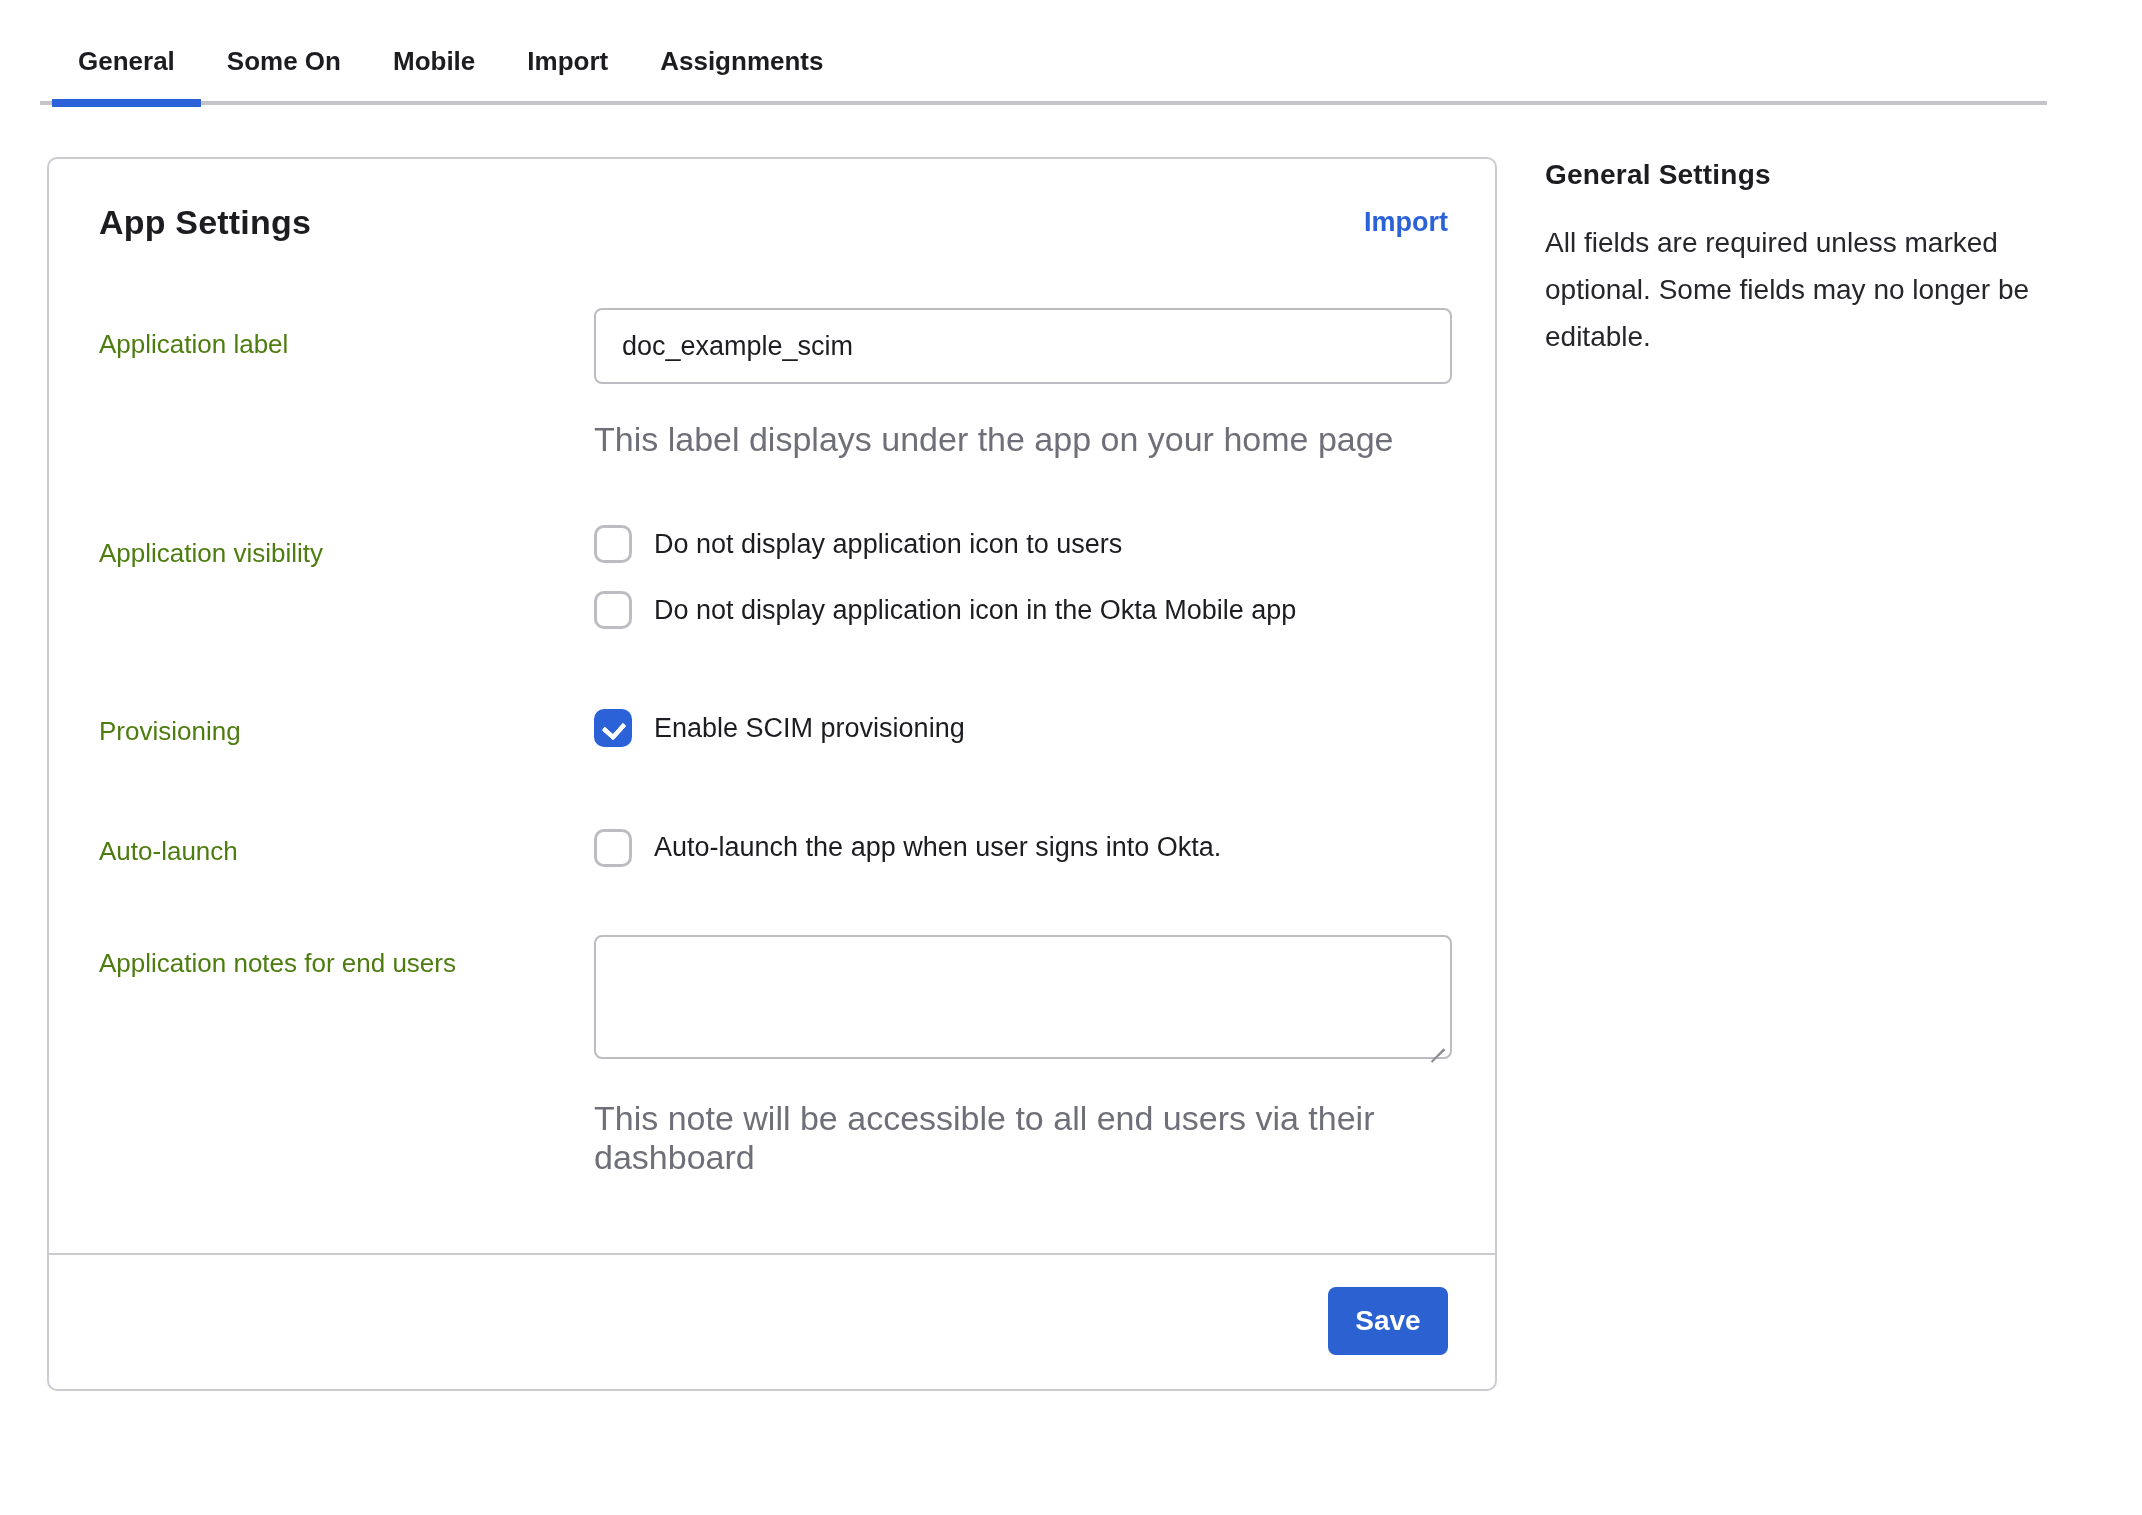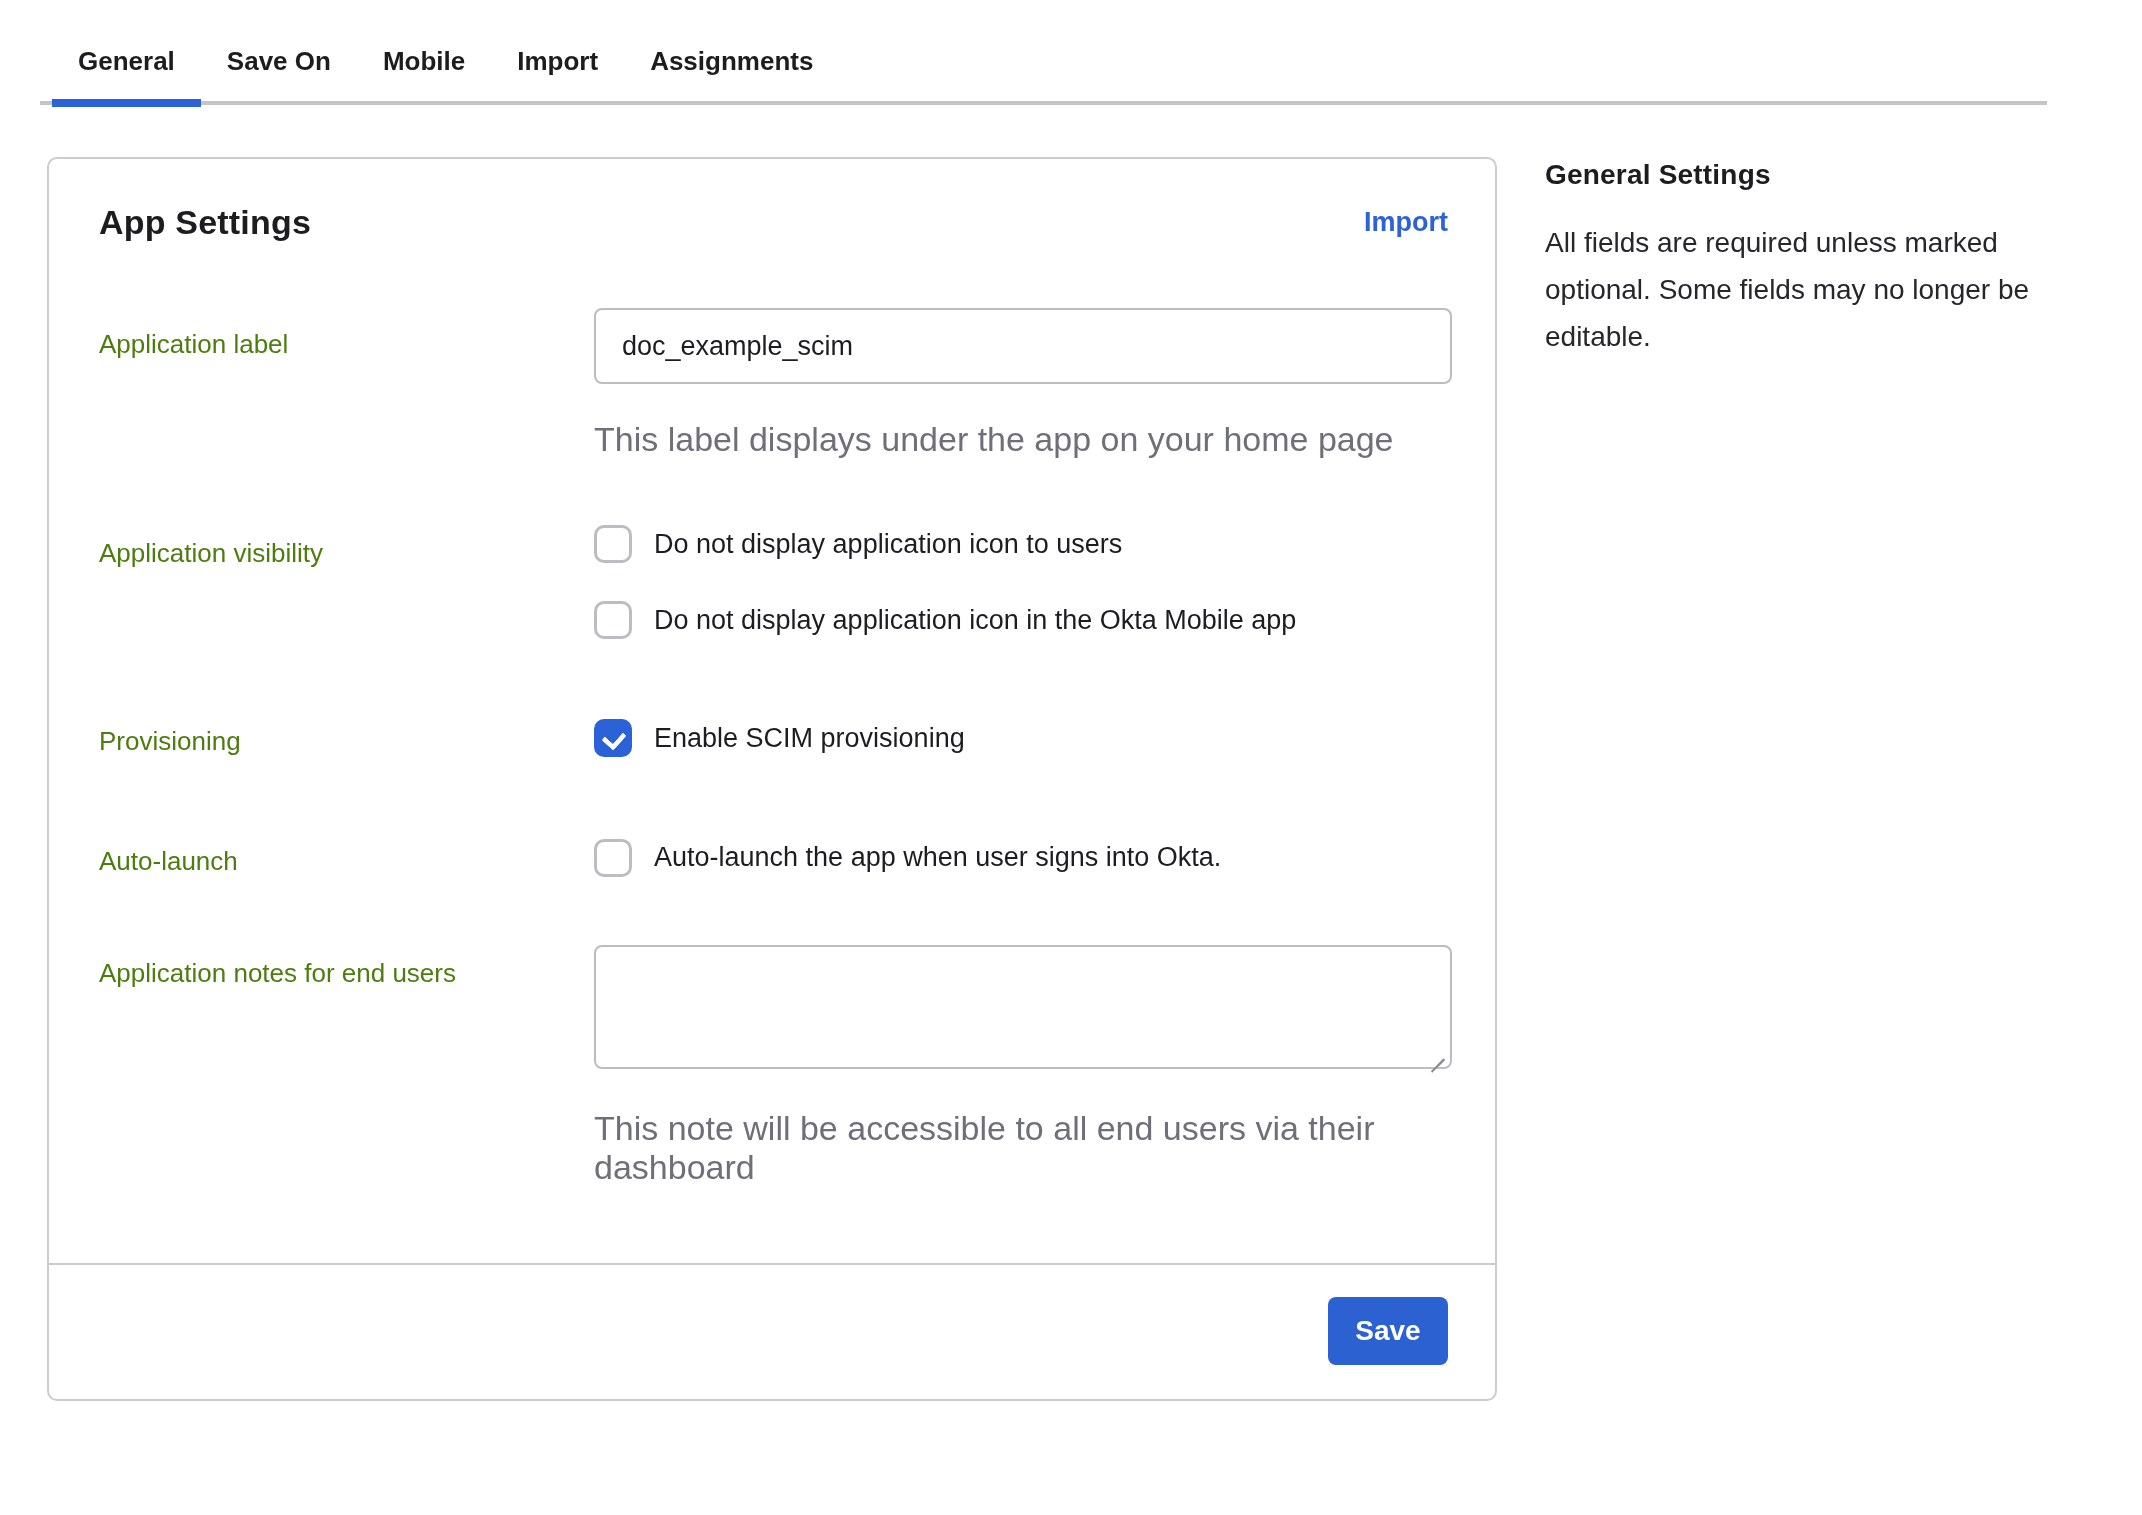--- a/index.html
+++ b/index.html
@@ -31,21 +31,21 @@
   .row-label { width:495px; flex:0 0 495px; font-size:26px; color:#4d7c0f;
     padding-top:20px; line-height:1.3; }
   .row-label.top { padding-top:12px; }
   .row-field { flex:1; }
 
   .text-input { width:858px; height:76px; border:2px solid #bcbcc3; border-radius:8px;
     font-size:27px; color:#1d1d21; padding:0 26px;
     font-family:Liberation Sans, sans-serif; outline:none; background:#fff; }
   .helper { font-size:34px; color:#6f6f79; margin-top:36px; }
 
-  .check-option { display:flex; align-items:center; margin-bottom:38px; }
+  .check-option { display:flex; align-items:center; margin-bottom:28px; }
   .check-option:last-child { margin-bottom:0; }
   .checkbox { width:38px; height:38px; border:3px solid #bcbcc3; border-radius:10px;
     background:#fff; flex:0 0 38px; cursor:pointer; position:relative; }
   .checkbox.checked { background:#2b62d8; border-color:#2b62d8; }
   .checkbox.checked .check-glyph { position:absolute; left:9px; top:6px; width:16px;
     height:20px; border:solid #ffffff; border-width:0 5px 5px 0; transform:rotate(42deg);
     border-radius:2px; }
   .check-label { font-size:27px; margin-left:22px; color:#1d1d21; cursor:pointer; }
   .single-check { padding-top:14px; }
 
@@ -71,21 +71,21 @@
   
   .side-panel { margin:54px 55px 0 48px; width:540px; }
   .side-title { font-size:28px; font-weight:700; margin-bottom:28px; letter-spacing:0.2px; }
   .side-desc { font-size:28px; color:#26262b; line-height:1.68; }
 </style>
 </head>
 <body>
 
 <nav class="tabs">
   <div class="tab active">General</div>
-  <div class="tab">Save On</div>
+  <div class="tab">Some On</div>
   <div class="tab">Mobile</div>
   <div class="tab">Import</div>
   <div class="tab">Assignments</div>
 </nav>
 
 <div class="content">
 
   <section class="card">
     <div class="card-body">
 

